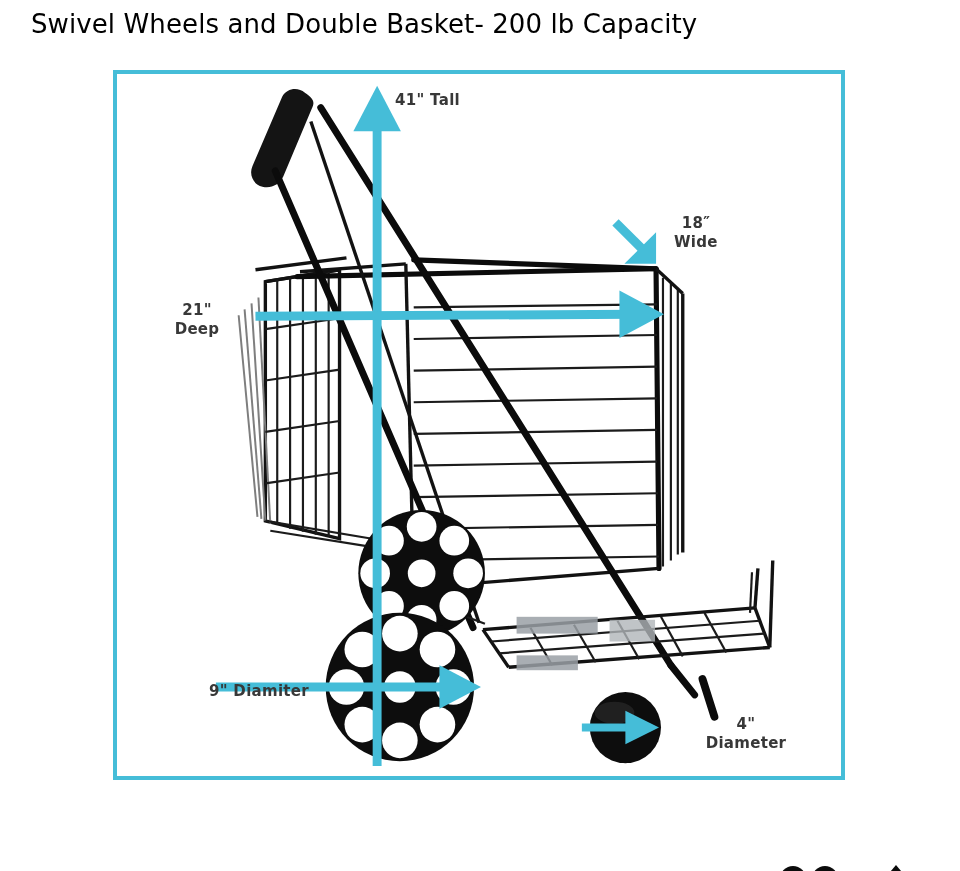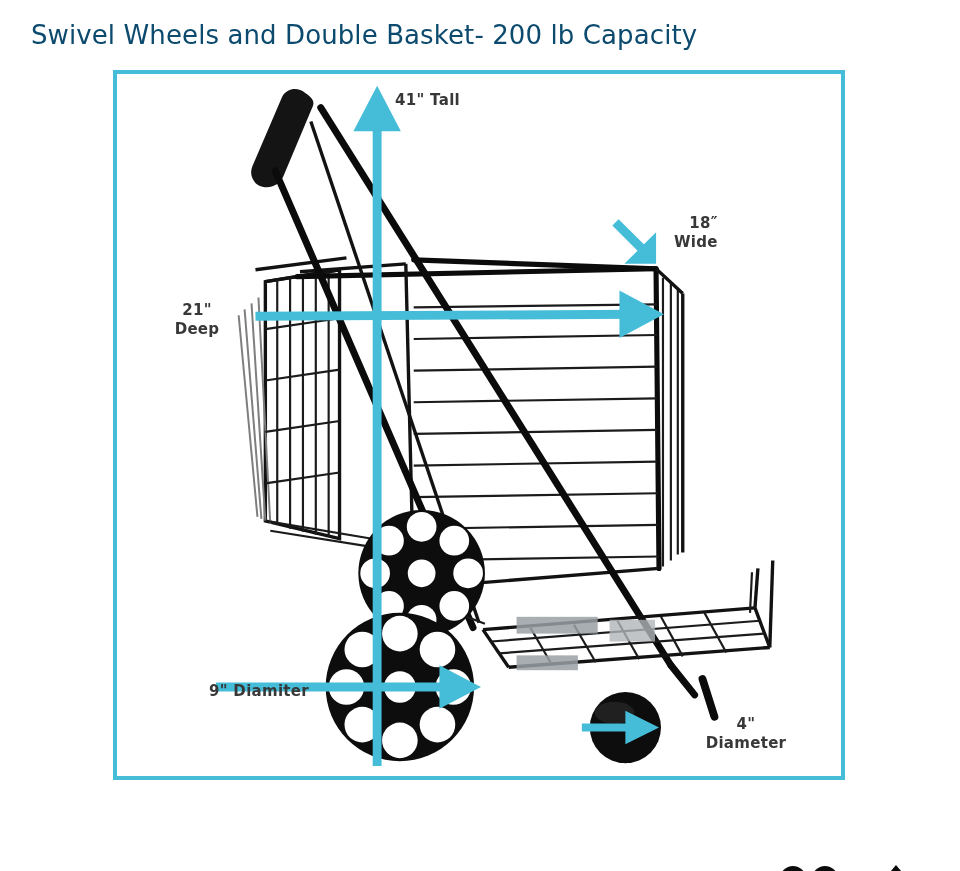--- a/index.html
+++ b/index.html
@@ -12,24 +12,24 @@
     height: 871px;
     position: relative;
     overflow: hidden;
     font-family: "DejaVu Sans", "Liberation Sans", sans-serif;
   }
 
   
   #product-title {
     position: absolute;
     left: 31px;
-    top: 19px;
+    top: 8px;
     font-size: 26px;
     line-height: 32px;
-    color: #0c4a6e;
+    color: #000000;
     font-family: "DejaVu Sans", "Liberation Sans", sans-serif;
     white-space: nowrap;
     letter-spacing: 0.1px;
   }
 
   
   #diagram-frame {
     position: absolute;
     left: 113px;
     top: 70px;
@@ -52,21 +52,21 @@
     position: absolute;
     color: #383838;
     font-size: 15px;
     line-height: 19px;
     font-family: "DejaVu Sans", "Liberation Sans", sans-serif;
     font-weight: 600;
     white-space: pre;
     letter-spacing: 0.3px;
   }
   #label-tall  { left: 278px; top: 17px;  }
-  #label-wide  { left: 557px; top: 140px; text-align: right; }
+  #label-wide  { left: 557px; top: 140px; text-align: center; }
   #label-deep  { left: 47px;  top: 227px; text-align: center; width: 66px; }
   #label-big-wheel { left: 92px; top: 608px; }
   #label-small-wheel { left: 574px; top: 641px; text-align: center; width: 110px; }
 
   
   #bottom-cutoff {
     position: absolute;
     left: 0;
     top: 858px;
     width: 960px;

